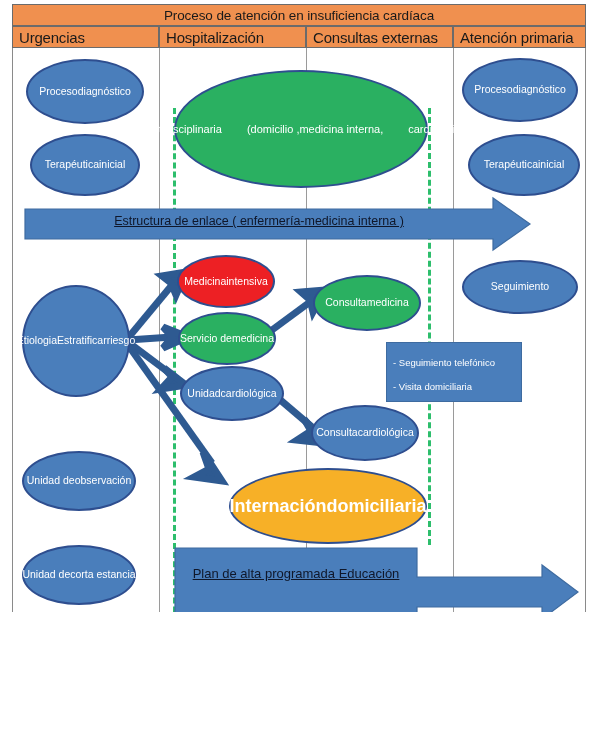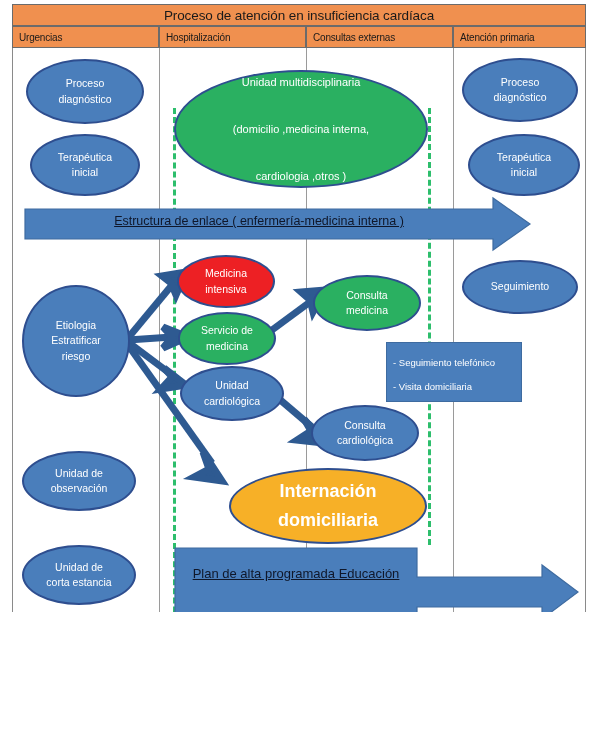--- a/index.html
+++ b/index.html
@@ -48,21 +48,21 @@
     position: absolute;
     top: 26px;
     height: 22px;
     background: #F0904F;
     border: 1px solid #6b6b6b;
     box-sizing: border-box;
     display: flex;
     align-items: center;
   }
   .col-band .t {
-    font-size: 10px;
+    font-size: 15px;
     color: #1a1a1a;
     padding-left: 6px;
     letter-spacing: -0.2px;
   }
   
   .col-sep {
     position: absolute;
     top: 48px;
     width: 1px;
     height: 696px;
@@ -74,21 +74,21 @@
     width: 0;
     border-left: 3px dashed #2DBE6C;
   }
   
   .ell {
     position: absolute;
     border-radius: 50%;
     border: 2px solid #2E4E8F;
     box-sizing: border-box;
     display: flex;
-    flex-direction: column;
+    flex-direction: row;
     align-items: center;
     justify-content: center;
     text-align: center;
     color: #ffffff;
     line-height: 1.45;
   }
   .ell.blue   { background: #4A7EBB; }
   .ell.green  { background: #2AB061; }
   .ell.red    { background: #ED2024; }
   .ell.orange { background: #F7B027; }

